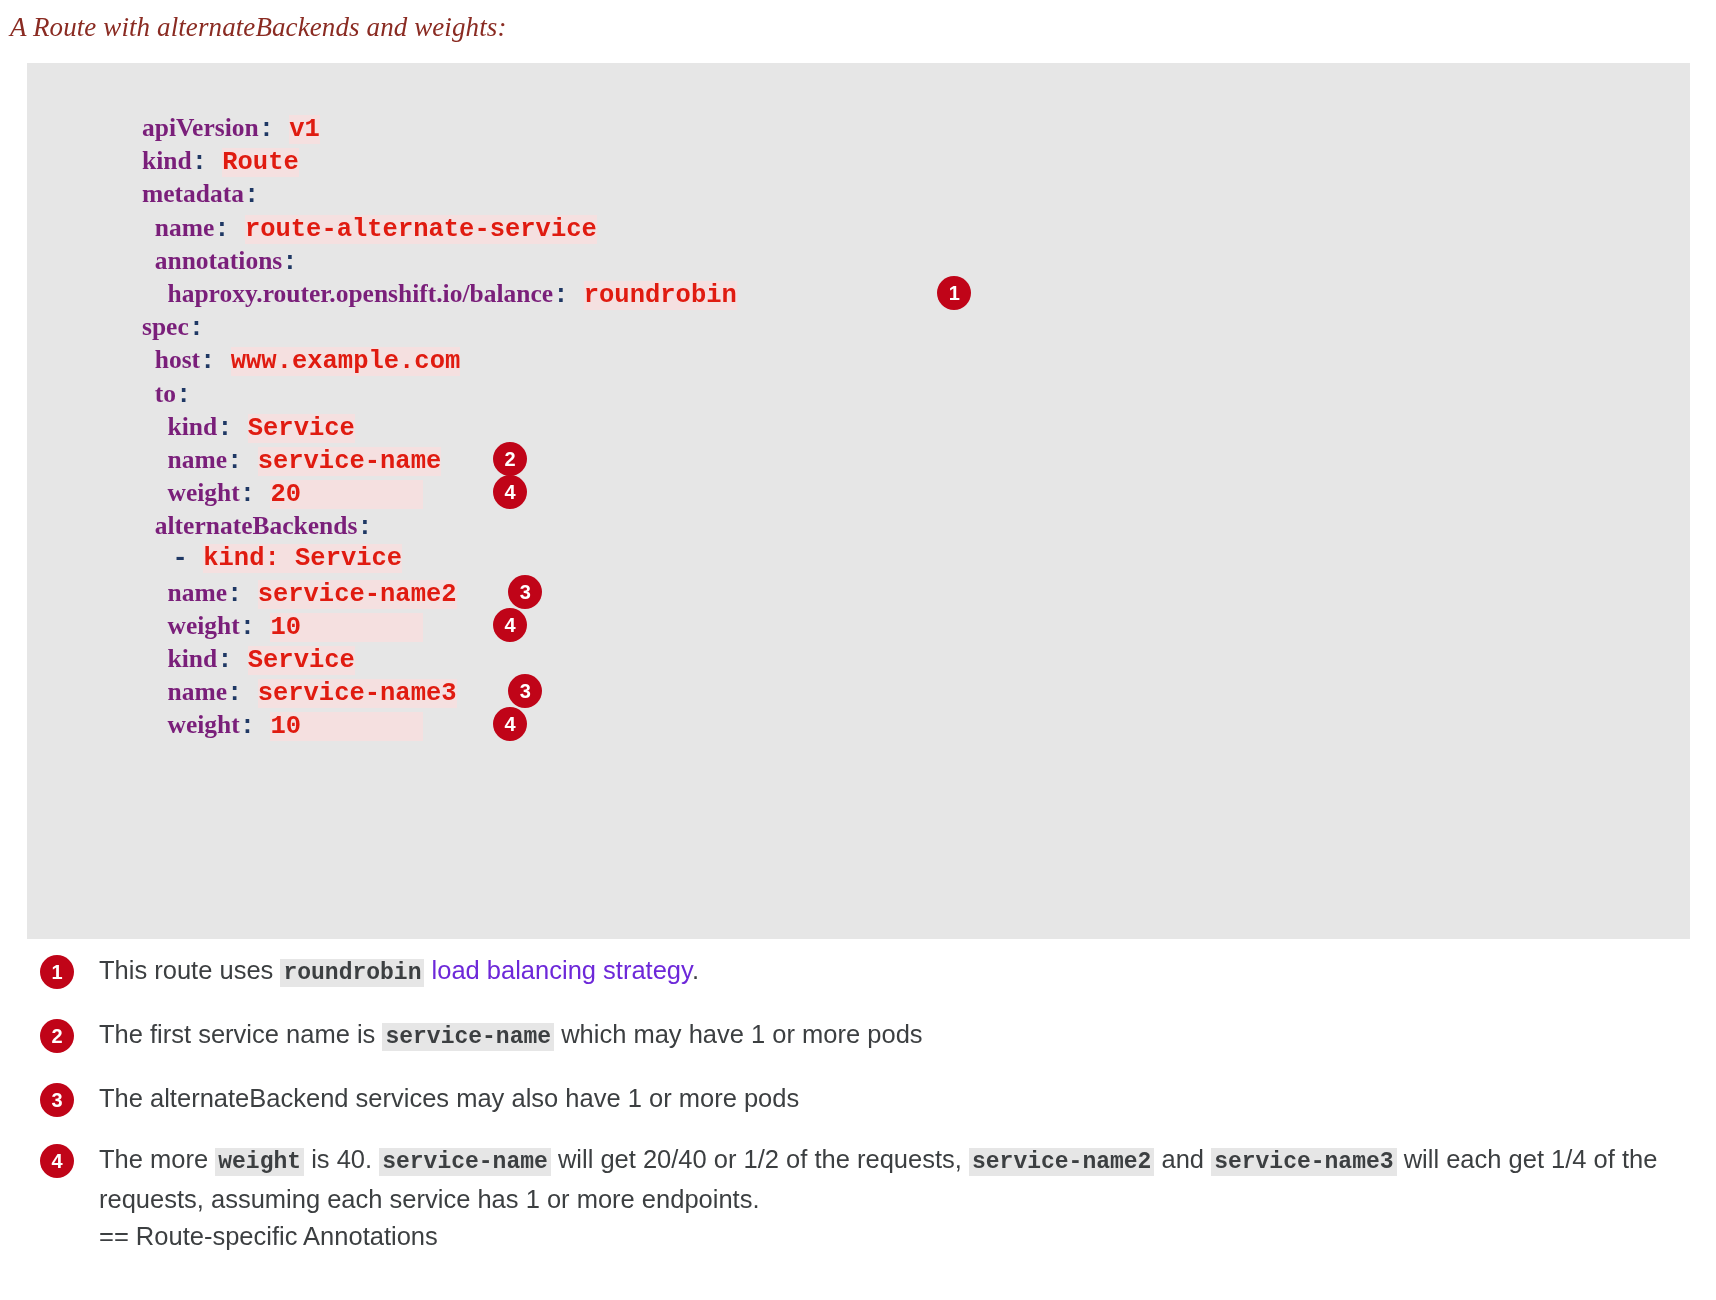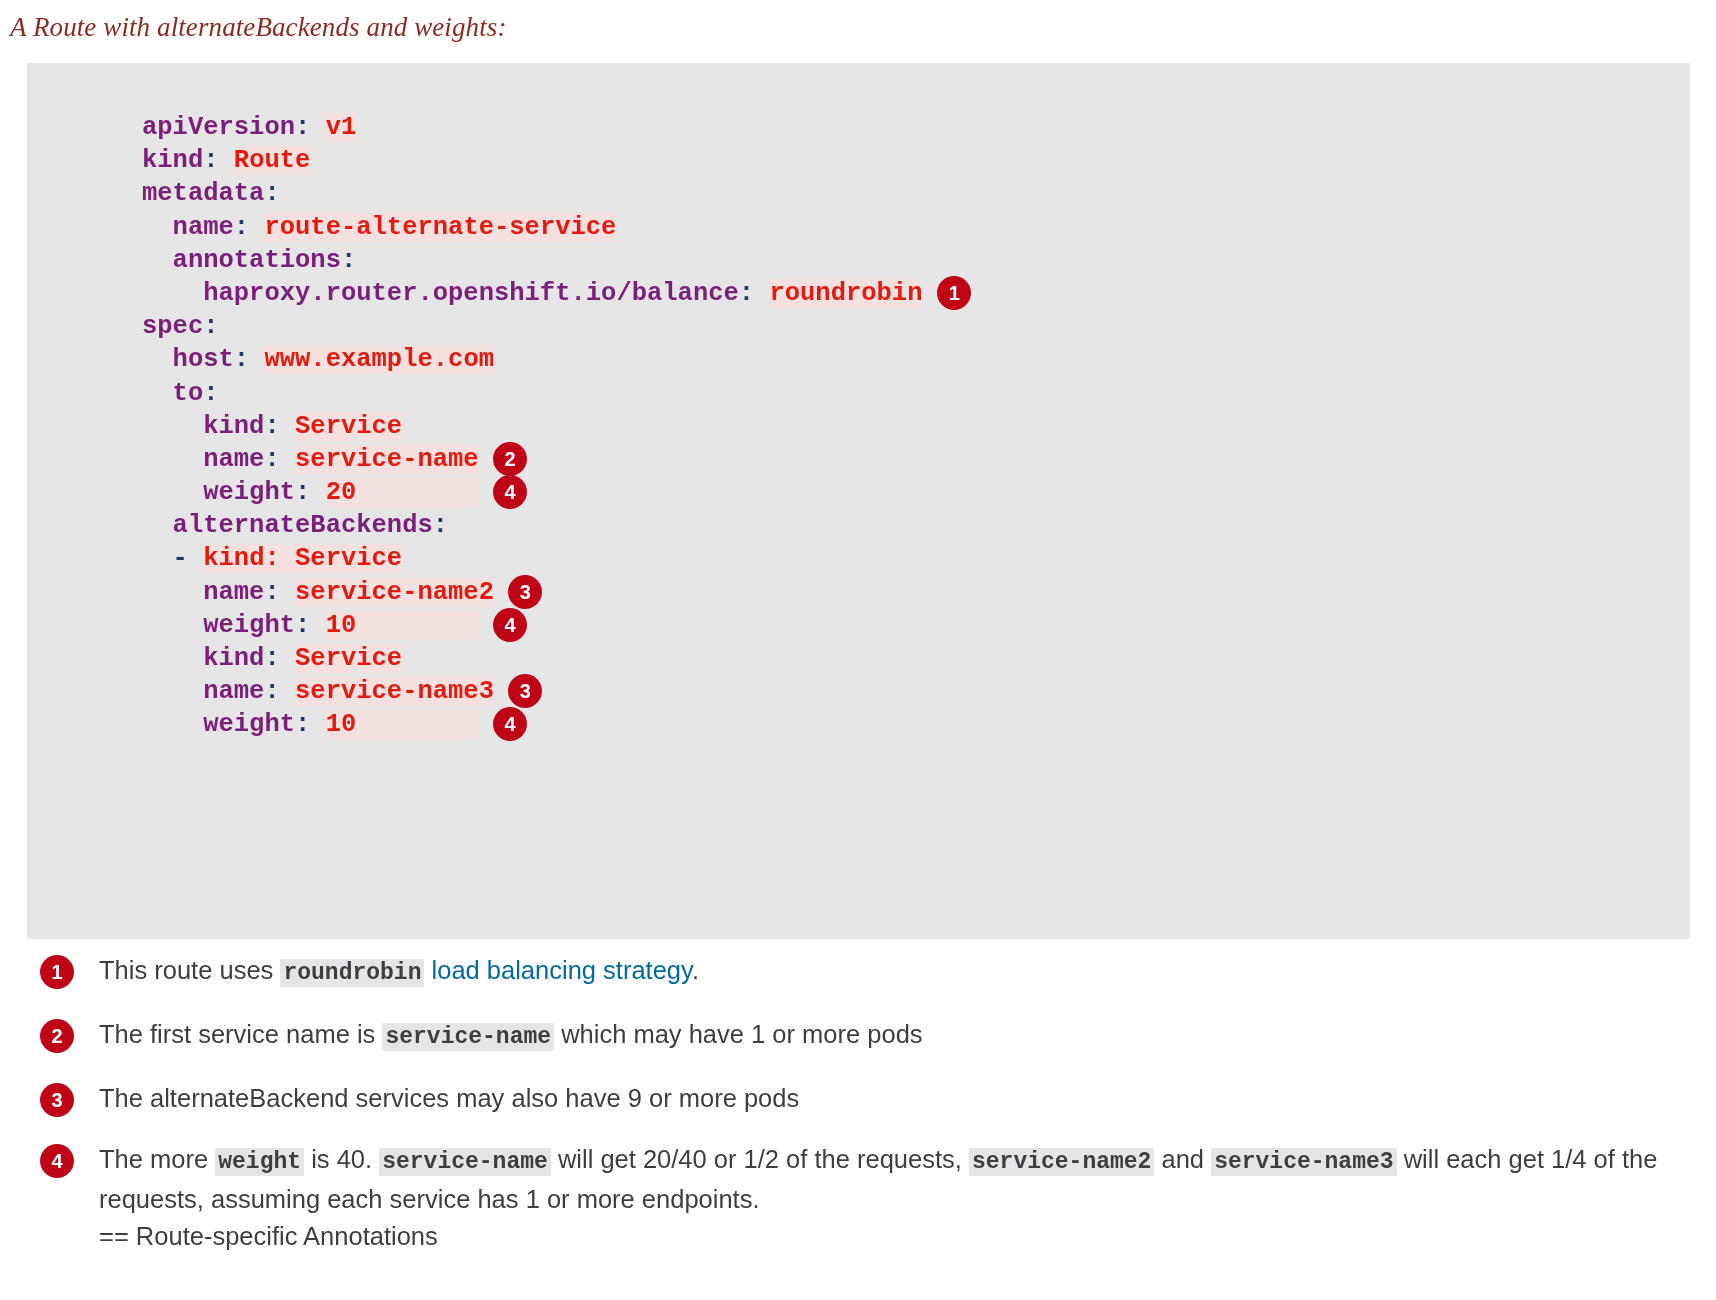--- a/index.html
+++ b/index.html
@@ -46,21 +46,21 @@
     font-size: 25.5px;
     line-height: 33.2px;
     font-weight: bold;
     white-space: pre;
   }
   .ln {
     position: relative;
     height: 33.2px;
     white-space: pre;
   }
-  .k    { color: #7a1f7a; }   
+  .k    { color: #7a1f7a; font-family: Liberation Serif, serif; }   
   .colon{ color: #1f3864; }   
   .v    { color: #e01b10; background: #f5e0e0; text-align: center; }
   .dash { color: #1f3864; }
 
   
   .cb {
     position: absolute;
     display: inline-flex;
     align-items: center;
     justify-content: center;
@@ -113,21 +113,21 @@
   .co-text code {
     font-family: "Liberation Mono", "DejaVu Sans Mono", monospace;
     font-size: 23px;
     font-weight: bold;
     background: #e6e6e6;
     color: #3c3f41;
     padding: 1px 3px;
   }
   .co-text a,
   .co-text .link {
-    color: #0369a1;
+    color: #6d28d9;
     text-decoration: none;
     text-align: right;
   }
 </style>
 </head>
 <body>
 
 <div class="doc-title">A Route with alternateBackends and weights:</div>
 
 <div class="code-block">
@@ -138,19 +138,19 @@
     <div class="co-row">
       <div class="co-num">1</div>
       <div class="co-text"><span>This route uses </span><code>roundrobin</code><span> </span><a href="#">load balancing strategy</a><span>.</span></div>
     </div>
     <div class="co-row">
       <div class="co-num">2</div>
       <div class="co-text"><span>The first service name is </span><code>service-name</code><span> which may have 1 or more pods</span></div>
     </div>
     <div class="co-row">
       <div class="co-num">3</div>
-      <div class="co-text"><span>The alternateBackend services may also have 9 or more pods</span></div>
+      <div class="co-text"><span>The alternateBackend services may also have 1 or more pods</span></div>
     </div>
     <div class="co-row">
       <div class="co-num">4</div>
       <div class="co-text"><span>The more </span><code>weight</code><span> is 40. </span><code>service-name</code><span> will get 20/40 or 1/2 of the requests, </span><code>service-name2</code><span> and </span><code>service-name3</code><span> will each get 1/4 of the requests, assuming each service has 1 or more endpoints.</span><br><span>== Route-specific Annotations</span></div>
     </div>
   </div>
 
 </body></html>

